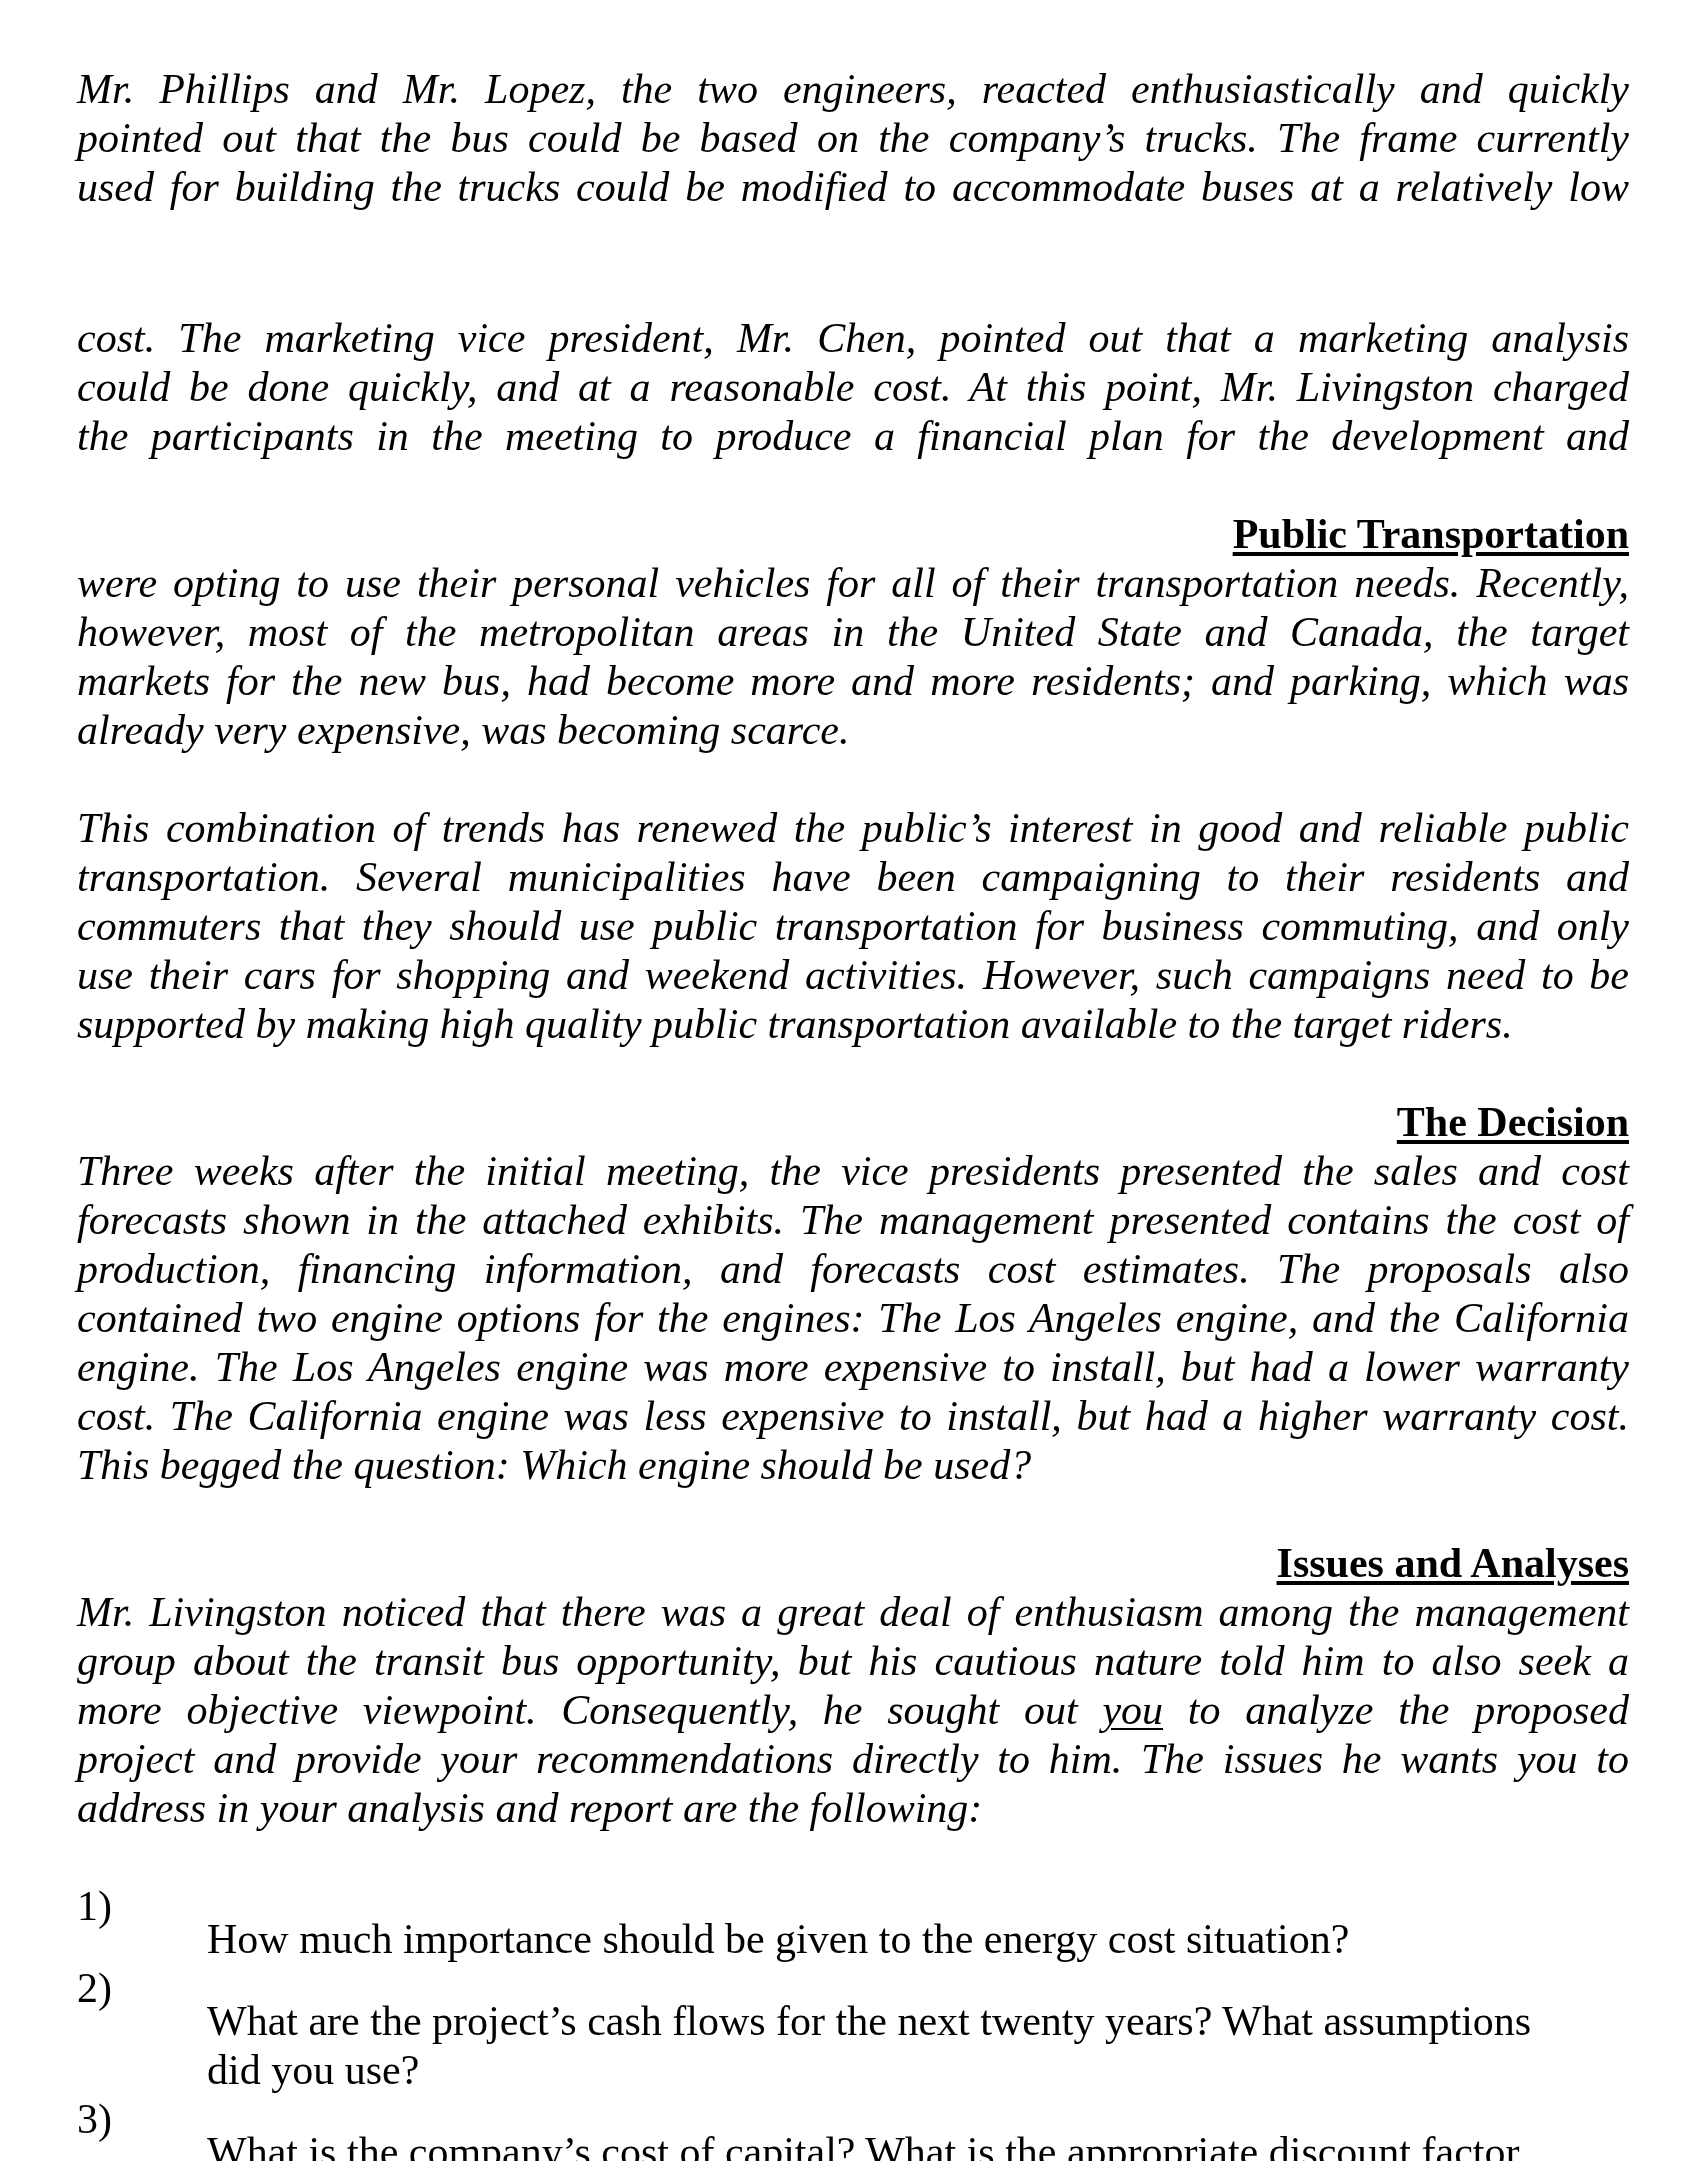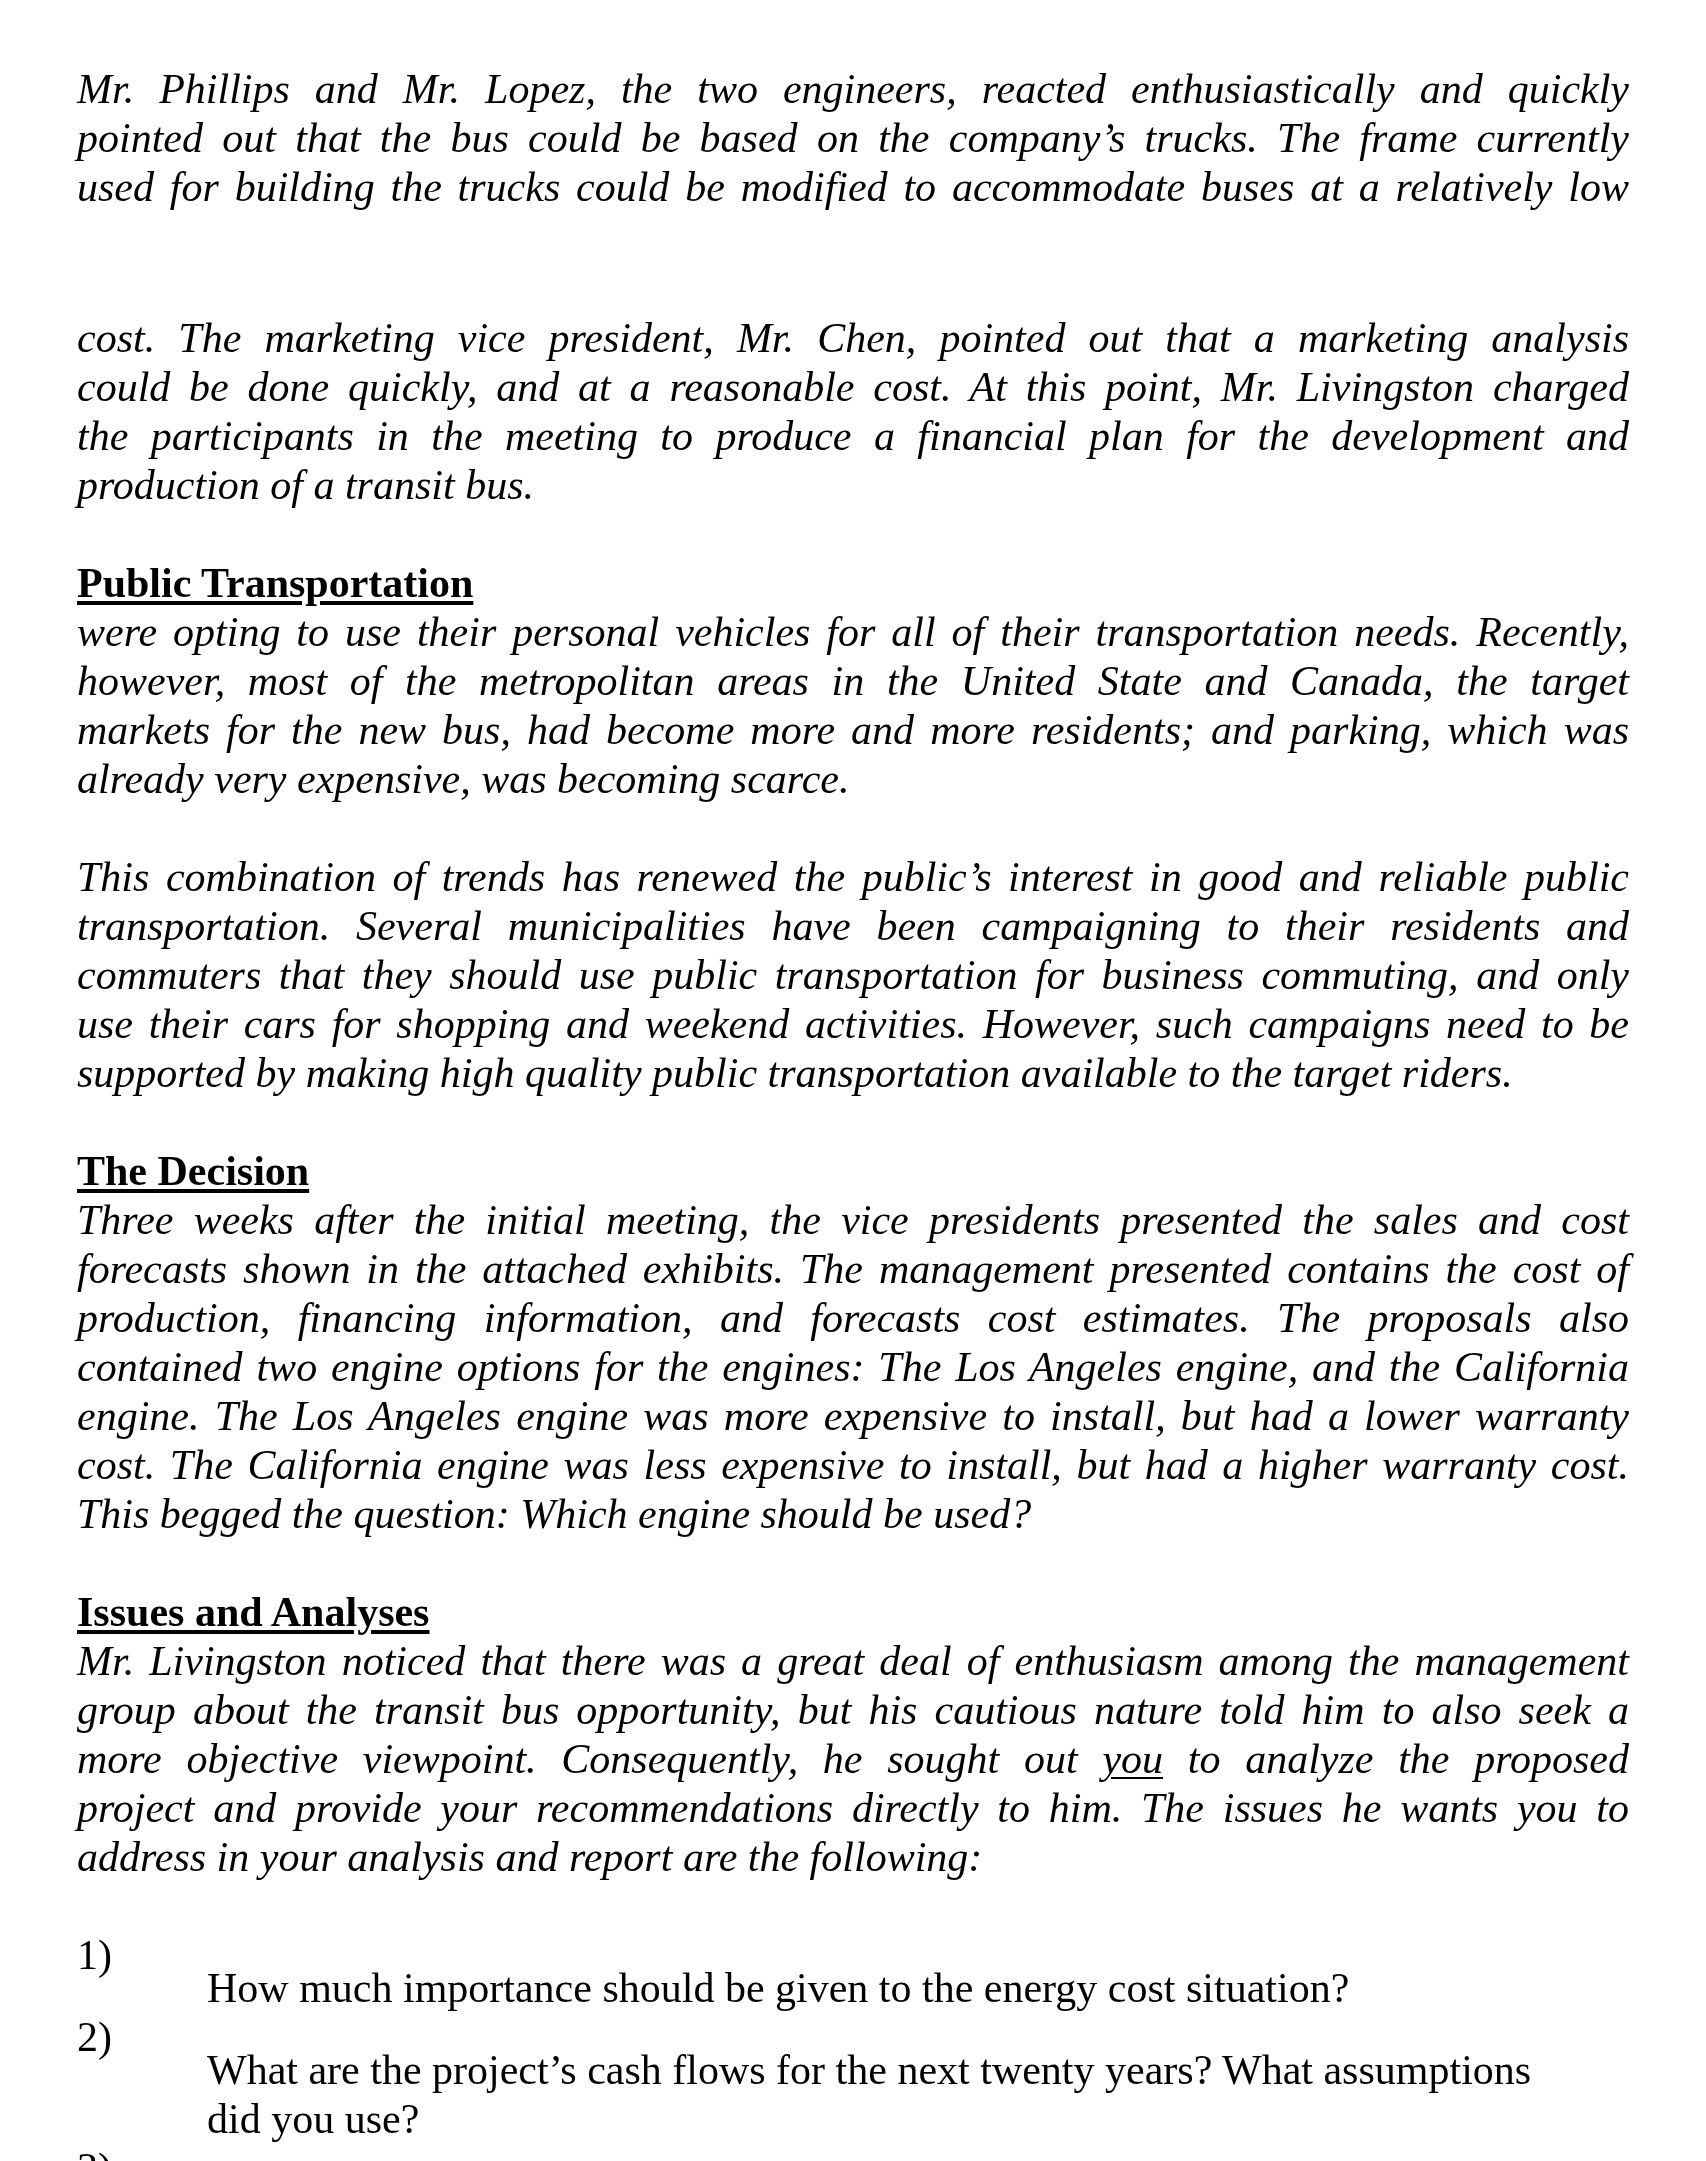--- a/index.html
+++ b/index.html
@@ -12,21 +12,21 @@
       position: absolute; left: 77px; top: 65px; width: 1552px;
       font-size: 42px; line-height: 49px;
     }
     p { margin: 0; text-align: justify; text-align-last: justify; }
     p.last { text-align-last: left; }
     .block { margin: 0; font-style: italic; }
     .gap-page { height: 102px; }
     .gap { height: 49px; }
     h2 {
       margin: 0; font-size: 42px; line-height: 49px; font-weight: bold;
-      text-decoration: underline; text-decoration-thickness: 3.9px; text-underline-offset: 4.3px;
+      text-decoration: underline; text-decoration-thickness: 3.9px; text-underline-offset: 4.3px; text-align: right;
     }
     .u { text-decoration: underline; text-decoration-thickness: 2.2px; text-underline-offset: 4.3px; }
     ol { list-style: none; margin: 0; padding: 0; }
     ol li { display: flex; }
     ol li .num { width: 130px; flex: 0 0 130px; }
     ol li .txt { flex: 1; padding-right: 48px; margin-top: 33px; }
   </style>
 </head>
 <body>
 
@@ -37,21 +37,20 @@
     <p>pointed out that the bus could be based on the company’s trucks.  The frame currently</p>
     <p>used for building the trucks could be modified to accommodate buses at a relatively low</p>
   </div>
 
   <div class="gap-page"></div>
 
   <div class="block">
     <p>cost.  The marketing vice president, Mr. Chen, pointed out that a marketing analysis</p>
     <p>could be done quickly, and at a reasonable cost.  At this point, Mr. Livingston charged</p>
     <p>the participants in the meeting to produce a financial plan for the development and</p>
-    <p class="last">production of a transit bus.</p>
   </div>
 
   <div class="gap"></div>
 
   <section>
     <h2>Public Transportation</h2>
     <div class="block">
       <p>were opting to use their personal vehicles for all of their transportation needs.  Recently,</p>
       <p>however, most of the metropolitan areas in the United State and Canada, the target</p>
       <p>markets for the new bus, had become more and more residents; and parking, which was</p>

